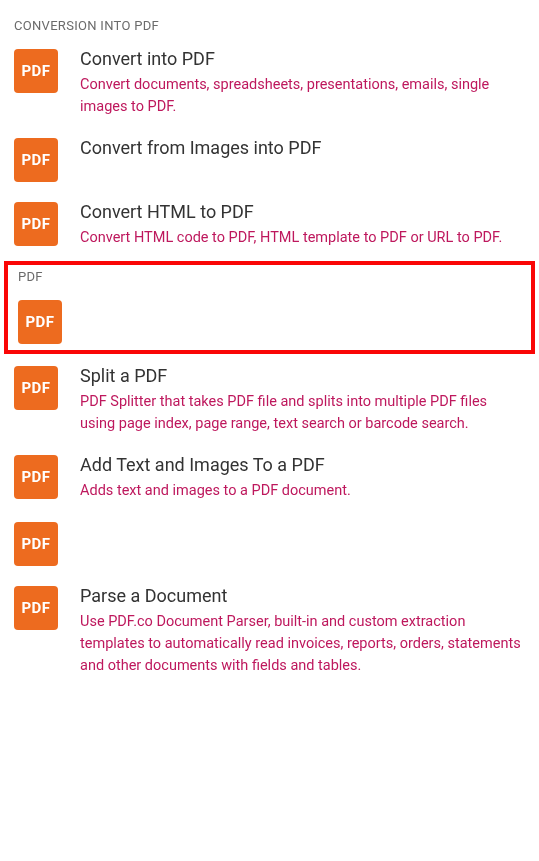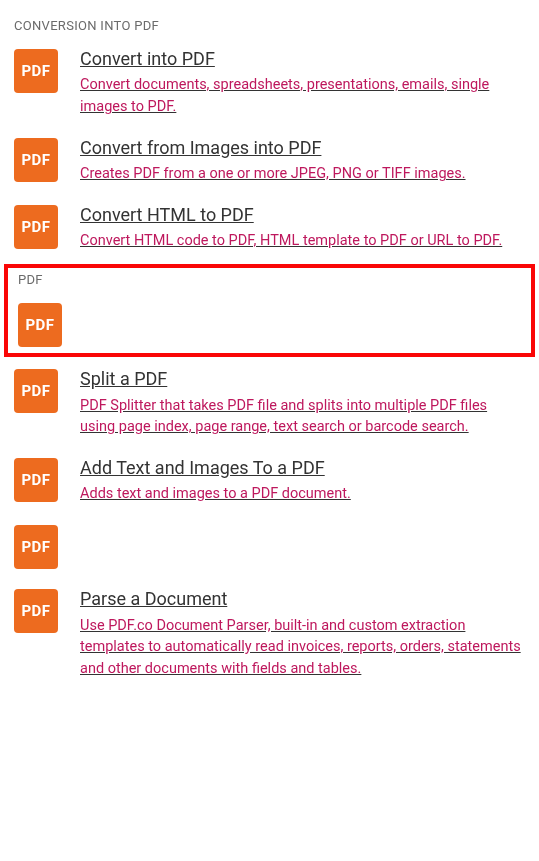--- a/index.html
+++ b/index.html
@@ -39,21 +39,20 @@
   }
   .icon-box span {
     color: #ffffff;
     font-weight: 700;
     font-size: 15px;
     letter-spacing: 0.5px;
   }
   .action-text {
     padding-left: 22px;
     flex: 1;
-    text-decoration: underline;
   }
   .action-title {
     font-size: 18px;
     color: #333333;
     font-weight: 400;
     line-height: 1.3;
     margin-bottom: 4px;
   }
   .action-desc {
     font-size: 14.5px;
@@ -88,21 +87,20 @@
     <div class="action-desc">Convert documents, spreadsheets, presentations, emails, single images to PDF.</div>
   </div>
 </div>
 
 <div class="action-item">
   <div class="icon-box">
       <span>PDF</span>
     </div>
   <div class="action-text">
     <div class="action-title">Convert from Images into PDF</div>
-    <div class="action-desc">Creates PDF from a one or more JPEG, PNG or TIFF images.</div>
   </div>
 </div>
 
 <div class="action-item">
   <div class="icon-box">
       <span>PDF</span>
     </div>
   <div class="action-text">
     <div class="action-title">Convert HTML to PDF</div>
     <div class="action-desc">Convert HTML code to PDF, HTML template to PDF or URL to PDF.</div>

